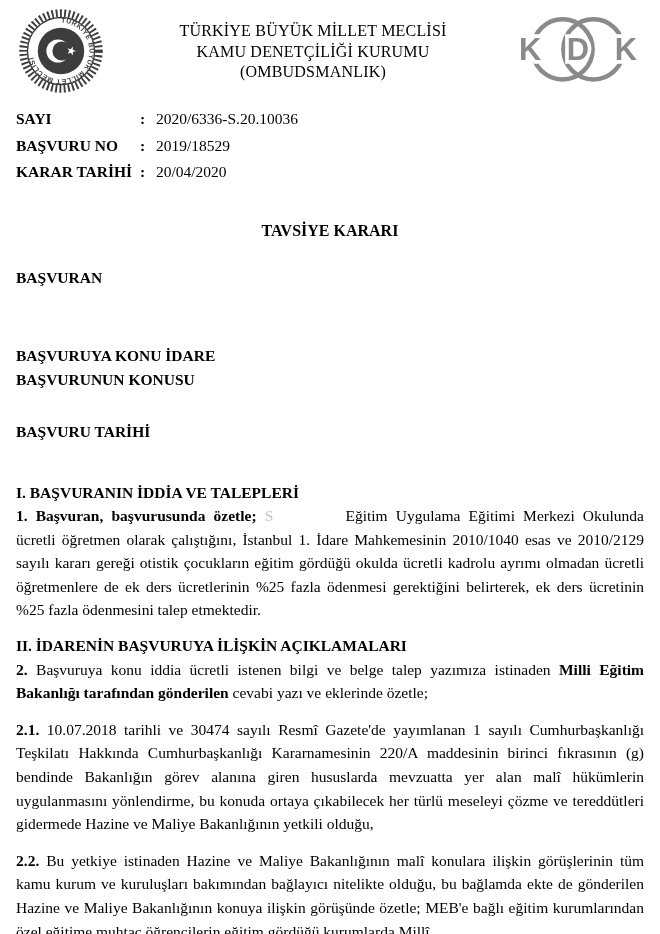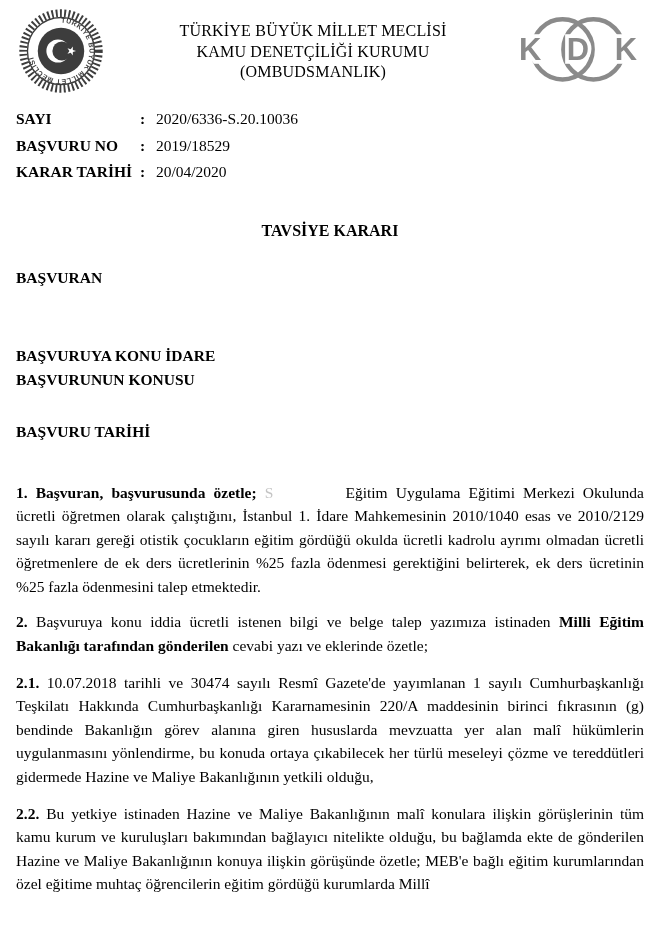--- a/index.html
+++ b/index.html
@@ -122,24 +122,26 @@
   </div>
 
   <div class="doc-title">TAVSİYE KARARI</div>
 
   <div class="field field-basvuran">BAŞVURAN</div>
   <div class="field field-idare">BAŞVURUYA KONU İDARE</div>
   <div class="field field-konu">BAŞVURUNUN KONUSU</div>
   <div class="field field-tarih">BAŞVURU TARİHİ</div>
 
   <div class="section-1">
+    <div class="section-heading">I. BAŞVURANIN İDDİA VE TALEPLERİ</div>
     <p class="para"><span class="b">1. Başvuran, başvurusunda özetle; </span><span class="redacted">S</span><span class="redact-gap"></span><span> Eğitim Uygulama Eğitimi Merkezi Okulunda ücretli öğretmen olarak çalıştığını, İstanbul 1. İdare Mahkemesinin 2010/1040 esas ve 2010/2129 sayılı kararı gereği otistik çocukların eğitim gördüğü okulda ücretli kadrolu ayrımı olmadan ücretli öğretmenlere de ek ders ücretlerinin %25 fazla ödenmesi gerektiğini belirterek, ek ders ücretinin %25 fazla ödenmesini talep etmektedir.</span></p>
   </div>
 
   <div class="section-2">
+    <div class="section-heading">II. İDARENİN BAŞVURUYA İLİŞKİN AÇIKLAMALARI</div>
 
     <p class="para"><span class="b">2. </span><span>Başvuruya konu iddia ücretli istenen bilgi ve belge talep yazımıza istinaden </span><span class="b">Milli Eğitim Bakanlığı tarafından gönderilen </span><span>cevabi yazı ve eklerinde özetle;</span></p>
 
     <p class="para para-spaced"><span class="b">2.1. </span><span>10.07.2018 tarihli ve 30474 sayılı Resmî Gazete'de yayımlanan 1 sayılı Cumhurbaşkanlığı Teşkilatı Hakkında Cumhurbaşkanlığı Kararnamesinin 220/A maddesinin birinci fıkrasının (g) bendinde Bakanlığın görev alanına giren hususlarda mevzuatta yer alan malî hükümlerin uygulanmasını yönlendirme, bu konuda ortaya çıkabilecek her türlü meseleyi çözme ve tereddütleri gidermede Hazine ve Maliye Bakanlığının yetkili olduğu,</span></p>
 
     <p class="para para-spaced"><span class="b">2.2. </span><span>Bu yetkiye istinaden Hazine ve Maliye Bakanlığının malî konulara ilişkin görüşlerinin tüm kamu kurum ve kuruluşları bakımından bağlayıcı nitelikte olduğu, bu bağlamda ekte de gönderilen Hazine ve Maliye Bakanlığının konuya ilişkin görüşünde özetle; MEB'e bağlı eğitim kurumlarından özel eğitime muhtaç öğrencilerin eğitim gördüğü kurumlarda Millî</span></p>
   </div>
 
 </div>
 

